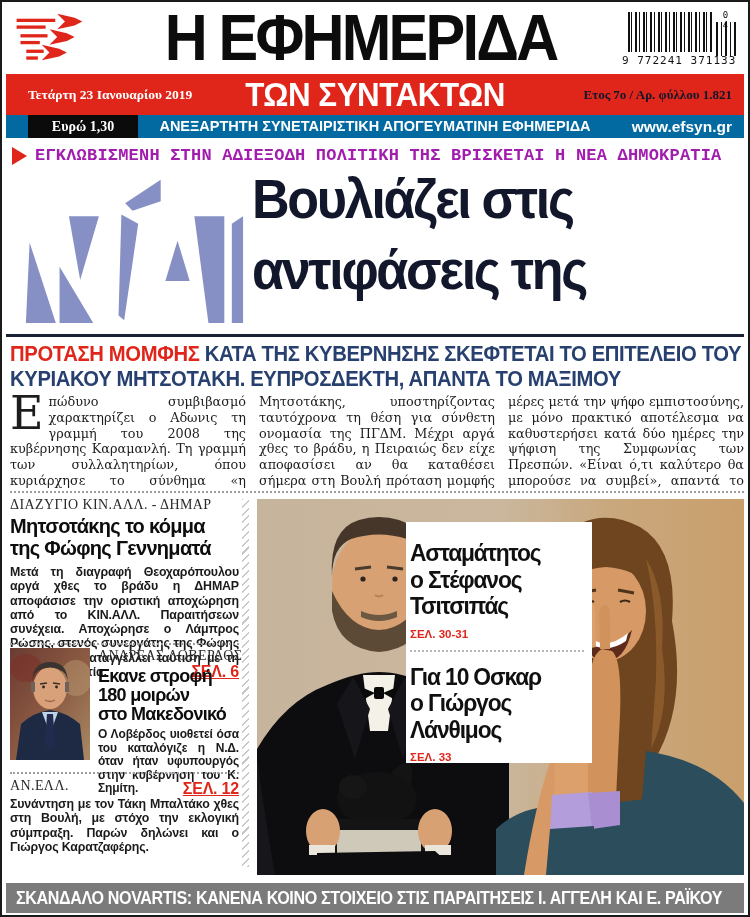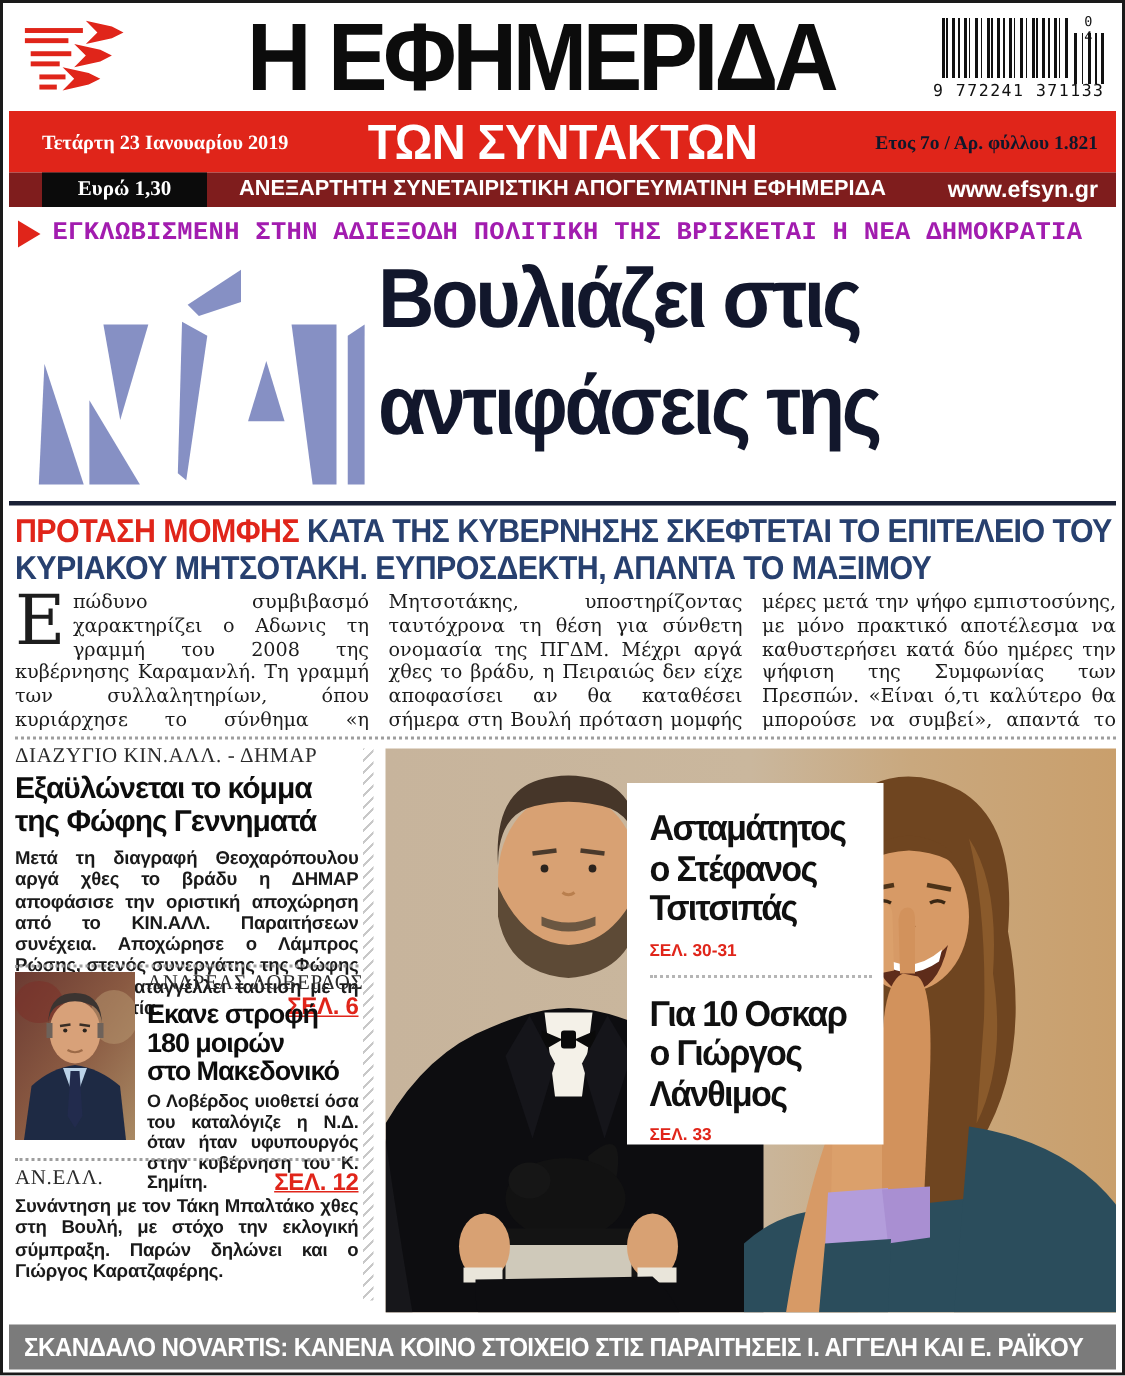--- a/index.html
+++ b/index.html
@@ -22,21 +22,21 @@
         font-size:11px;letter-spacing:1px;color:#111;}
 
   
   .red-band{position:absolute;left:4px;right:4px;top:72px;height:41px;background:#e0251a;}
   .band-date{position:absolute;left:22px;top:13px;font-family:"Liberation Serif",serif;
         font-weight:700;font-size:13.5px;color:#fff;}
   .band-center{position:absolute;left:0;right:0;top:3px;text-align:center;font-size:33px;
         line-height:36px;font-weight:800;color:#fff;letter-spacing:-0.5px;transform:scaleX(.95);}
   .band-issue{position:absolute;right:12px;top:13px;font-family:"Liberation Serif",serif;
         font-weight:700;font-size:13px;color:#0f172a;}
-  .dark-band{position:absolute;left:4px;right:4px;top:113px;height:23px;background:#7f1d1d;}
+  .dark-band{position:absolute;left:4px;right:4px;top:113px;height:23px;background:#0369a1;}
   .price-box{position:absolute;left:22px;top:0;width:110px;height:23px;background:#0b0b0b;
         color:#fff;text-align:center;font-family:"Liberation Serif",serif;font-weight:700;
         font-size:14px;line-height:23px;}
   .tagline{position:absolute;left:140px;right:140px;top:0;height:23px;text-align:center;
         color:#fff;font-weight:700;font-size:14.5px;line-height:23px;letter-spacing:0;
         white-space:nowrap;}
   .site{position:absolute;right:12px;top:0;height:23px;color:#fff;font-weight:800;
         font-size:15.5px;line-height:23px;}
 
   
@@ -81,22 +81,22 @@
   .side-body.small{font-size:12px;line-height:13.6px;}
   .sidebar-divider{position:absolute;left:8px;width:229px;border-top:2px dotted #9e9e9e;height:0;}
   .zigzag{position:absolute;left:240px;top:497px;width:7px;height:368px;
         background:repeating-linear-gradient(315deg,#c8c8c8 0 1.5px,rgba(0,0,0,0) 1.5px 5.5px);}
 
   
   .photo-panel{position:absolute;left:255px;top:497px;width:487px;height:376px;overflow:hidden;
         background:linear-gradient(90deg,#c7b49c 0%,#cab79d 50%,#c9a87e 72%,#c99f6c 100%);}
   .lan-svg{position:absolute;left:0;top:0;}
   .tsi-svg{position:absolute;right:0;top:0;}
-  .teaser-box{position:absolute;left:161px;top:23px;width:171px;height:241px;background:#fff;
-        padding:18px 8px 0 15px;box-sizing:border-box;}
+  .teaser-box{position:absolute;left:149px;top:23px;width:186px;height:241px;background:#fff;
+        padding:18px 8px 0 4px;box-sizing:border-box;}
   .teaser-head{font-size:24px;line-height:26.5px;font-weight:800;letter-spacing:-1.2px;
         color:#101010;white-space:pre-line;transform:scaleX(.95);transform-origin:0 0;}
   .teaser-ref{margin-top:8px;font-size:11.5px;font-weight:800;color:#e0251a;}
   .teaser-div{border-top:2px dotted #b5b5b5;margin:10px 0 12px;}
 
   
   .bottom-band{position:absolute;left:4px;right:4px;top:881px;height:30px;background:#7b7b7b;}
   .bottom-text{position:absolute;left:10px;top:0;width:790px;color:#fff;font-weight:800;
         font-size:17.5px;line-height:30px;letter-spacing:-0.4px;white-space:nowrap;
         transform:scaleX(.92);transform-origin:0 0;}
@@ -169,21 +169,21 @@
   <div class="bodycols">
     <div class="col"><span class="dropcap">Ε</span><span>πώδυνο συμβιβασμό χαρακτηρίζει ο Αδωνις τη γραμμή του 2008 της κυβέρνησης Καραμανλή. Τη γραμμή των συλλαλητηρίων, όπου κυριάρχησε το σύνθημα «η Μακεδονία είναι μία και είναι ελληνική», καλύπτει ο Κ.</span></div>
     <div class="col"><span>Μητσοτάκης, υποστηρίζοντας ταυτόχρονα τη θέση για σύνθετη ονομασία της ΠΓΔΜ. Μέχρι αργά χθες το βράδυ, η Πειραιώς δεν είχε αποφασίσει αν θα καταθέσει σήμερα στη Βουλή πρόταση μομφής κατά της κυβέρνησης, λίγες</span></div>
     <div class="col"><span>μέρες μετά την ψήφο εμπιστοσύνης, με μόνο πρακτικό αποτέλεσμα να καθυστερήσει κατά δύο ημέρες την ψήφιση της Συμφωνίας των Πρεσπών. «Είναι ό,τι καλύτερο θα μπορούσε να συμβεί», απαντά το Μαξίμου.</span> </div>
   </div>
 
   <div class="dotrule" style="top:489px;"></div>
 
   <div class="side-sec" style="top:495px;">
     <div class="side-kicker">ΔΙΑΖΥΓΙΟ ΚΙΝ.ΑΛΛ. - ΔΗΜΑΡ</div>
-    <div class="side-head">Εξαϋλώνεται το κόμμα
+    <div class="side-head">Μητσοτάκης το κόμμα
 της Φώφης Γεννηματά</div>
     <div class="side-body"><span>Μετά τη διαγραφή Θεοχαρόπουλου αργά χθες το βράδυ η ΔΗΜΑΡ αποφάσισε την οριστική αποχώρηση από το ΚΙΝ.ΑΛΛ. Παραιτήσεων συνέχεια. Αποχώρησε ο Λάμπρος Ρώσης, στενός συνεργάτης της Φώφης Γεννηματά. Καταγγέλλει ταύτιση με τη Νέα Δημοκρατία.</span> <span class="pageref ref-right">ΣΕΛ. 6</span></div>
   </div>
 
   <div class="sidebar-divider" style="top:641px;"></div>
 
   <div class="side-sec" style="top:646px;">
     <div class="s2-row">
       <svg class="lov-photo" viewBox="0 0 80 112" preserveAspectRatio="none">
         <defs>

